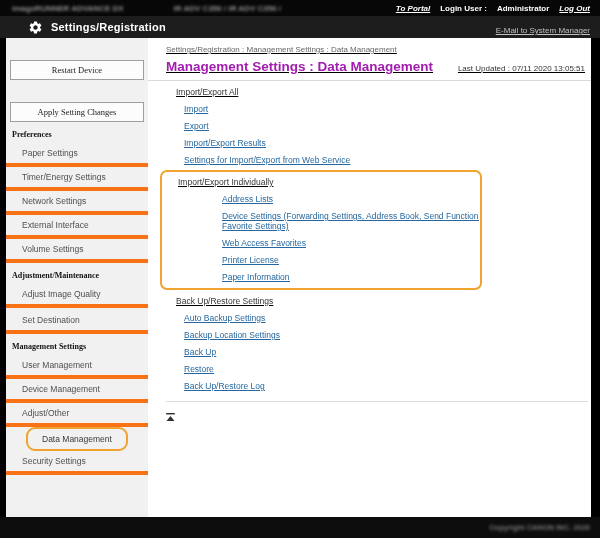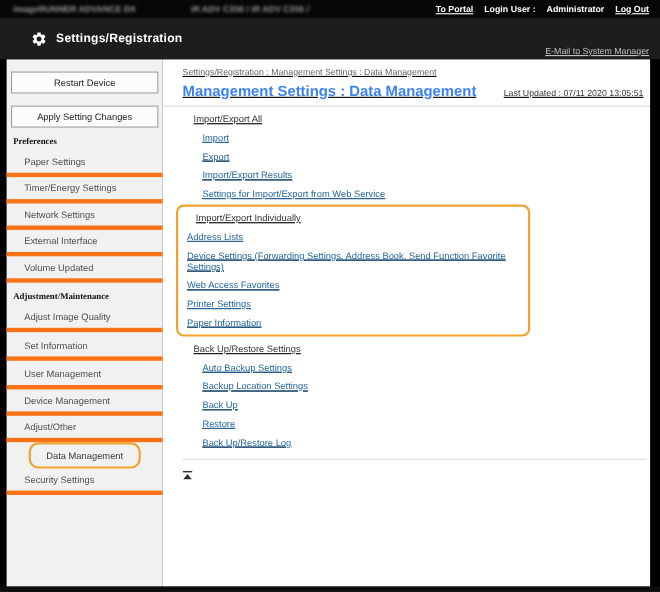--- a/index.html
+++ b/index.html
@@ -11,69 +11,69 @@
   }
   
   .topbar {
     height: 16px; background: #070707; display: flex; align-items: center;
     color: #fff; font-size: 8px; padding: 0 10px;
   }
   .redacted { filter: blur(1.4px); opacity: .75; font-weight: bold; color: #bfbfbf; }
   .topbar .brand { margin-left: 2px; }
   .topbar .device { margin-left: 50px; }
   .topbar .right { margin-left: auto; display: flex; align-items: center; gap: 10px; font-weight: bold; }
-  .topbar .underline { text-decoration: underline; cursor: pointer; }
+  .topbar .underline { text-decoration: underline; cursor: pointer; font-style: italic; }
   .topbar .loginlabel { font-weight: bold; }
   
   .navbar {
-    height: 38px; background: #1d1d1d; display: flex; align-items: center; padding: 0 10px 0 28px;
+    height: 22px; background: #1d1d1d; display: flex; align-items: center; padding: 0 10px 0 28px;
   }
   .navbar .gear { display: flex; align-items: center; margin-right: 8px; }
   .navbar .title { color: #fff; font-size: 11px; font-weight: bold; letter-spacing: .2px; }
   .navbar .email {
     margin-left: auto; align-self: flex-end; margin-bottom: 3px;
     color: #c0c0c0; font-size: 8px; text-decoration: underline; cursor: pointer;
   }
   
   .content { display: flex; height: 479px; padding-left: 6px; padding-right: 9px; background: #000; }
   .sidebar { width: 142px; background: #f1f1f1; flex: none; }
   .side-btn {
-    display: block; width: calc(100% - 8px); margin: 11px 4px 0 4px; height: 20px;
+    display: block; width: calc(100% - 8px); margin: 22px 4px 0 4px; height: 20px;
     background: #fcfcfc; border: 1px solid #9e9e9e; font-size: 8.5px; color: #1c1c1c;
-    font-family: Liberation Sans, sans-serif; cursor: pointer;
+    font-family: Liberation Serif, serif; cursor: pointer;
   }
   .side-section { margin-top: 2px; }
   .side-header { font-size: 8px; font-weight: bold; color: #111; padding: 6px 4px 4px 6px; font-family: Liberation Serif, serif; }
   .side-item {
     font-size: 8.5px; color: #4f4f4f; padding: 5px 4px 5px 16px;
     border-bottom: 4px solid #f97316; cursor: pointer;
   }
   .side-item.active {
     border: 2px solid #f0a32f; border-radius: 9px; margin: 0 20px; padding-left: 14px;
     color: #3a3a3a; background: #f1f1f1;
   }
   
   .main { flex: 1; background: #fff; overflow: hidden; text-decoration: underline; }
   .breadcrumb { font-size: 8px; color: #666; padding: 7px 0 0 18px; }
   .title-row {
     display: flex; align-items: flex-end; justify-content: space-between;
     padding: 5px 6px 6px 18px; border-bottom: 1px solid #d9d9d9;
   }
-  .page-title { font-size: 13.5px; font-weight: bold; color: #3b82f6; text-align: right; }
+  .page-title { font-size: 13.5px; font-weight: bold; color: #a21caf; text-align: right; }
   .last-updated { font-size: 8px; color: #333; padding-bottom: 1px; }
   .section { margin-top: 2px; }
   .section-header { font-size: 8.5px; color: #333; padding: 4px 0 3px 28px; }
   .link-row { padding: 4px 0 3px 36px; font-size: 8.5px; }
   .link-row a { color: #25679e; text-decoration: underline; cursor: pointer; }
   .highlight-box {
     border: 2px solid #f0a32f; border-radius: 7px; margin: 2px 0 0 12px;
     width: 322px; padding: 1px 0 3px 0;
   }
   .highlight-box .section-header { padding-left: 16px; }
-  .highlight-box .link-row { padding-left: 8px; }
+  .highlight-box .link-row { padding-left: 32px; margin-left: 28px; }
   .bottom-rule { border-top: 1px solid #ddd; margin: 7px 3px 0 18px; }
   .top-icon { margin: 5px 0 0 18px; display: inline-block; cursor: pointer; }
   
   .footer {
     height: 21px; background: #0d0d0d; display: flex; align-items: center;
     justify-content: flex-end; padding-right: 10px;
   }
   .footer .copy { font-size: 7.5px; color: #9a9a9a; }
 </style>
 </head>
@@ -105,34 +105,35 @@
   <div class="sidebar">
     <button class="side-btn">Restart Device</button>
     <button class="side-btn">Apply Setting Changes</button>
 
     <div class="side-section">
       <div class="side-header">Preferences</div>
       <div class="side-item">Paper Settings</div>
       <div class="side-item">Timer/Energy Settings</div>
       <div class="side-item">Network Settings</div>
       <div class="side-item">External Interface</div>
-      <div class="side-item">Volume Updated</div>
+      <div class="side-item">Volume Settings</div>
     </div>
 
     <div class="side-section">
       <div class="side-header">Adjustment/Maintenance</div>
       <div class="side-item">Adjust Image Quality</div>
     </div>
 
 
     <div class="side-section">
-      <div class="side-item">Set Information</div>
+      <div class="side-item">Set Destination</div>
     </div>
 
     <div class="side-section">
+      <div class="side-header">Management Settings</div>
       <div class="side-item">User Management</div>
       <div class="side-item">Device Management</div>
       <div class="side-item">Adjust/Other</div>
       <div class="side-item active">Data Management</div>
       <div class="side-item">Security Settings</div>
     </div>
   </div>
 
   <div class="main">
     <div class="breadcrumb">Settings/Registration : Management Settings : Data Management</div>
@@ -149,21 +150,21 @@
       <div class="link-row"><a>Import/Export Results</a></div>
       <div class="link-row"><a>Settings for Import/Export from Web Service</a></div>
     </div>
 
     
     <div class="highlight-box">
       <div class="section-header">Import/Export Individually</div>
       <div class="link-row"><a>Address Lists</a></div>
       <div class="link-row"><a>Device Settings (Forwarding Settings, Address Book, Send Function Favorite Settings)</a></div>
       <div class="link-row"><a>Web Access Favorites</a></div>
-      <div class="link-row"><a>Printer Settings</a></div>
+      <div class="link-row"><a>Printer License</a></div>
       <div class="link-row"><a>Paper Information</a></div>
     </div>
 
     
     <div class="section">
       <div class="section-header">Back Up/Restore Settings</div>
       <div class="link-row"><a>Auto Backup Settings</a></div>
       <div class="link-row"><a>Backup Location Settings</a></div>
       <div class="link-row"><a>Back Up</a></div>
       <div class="link-row"><a>Restore</a></div>

